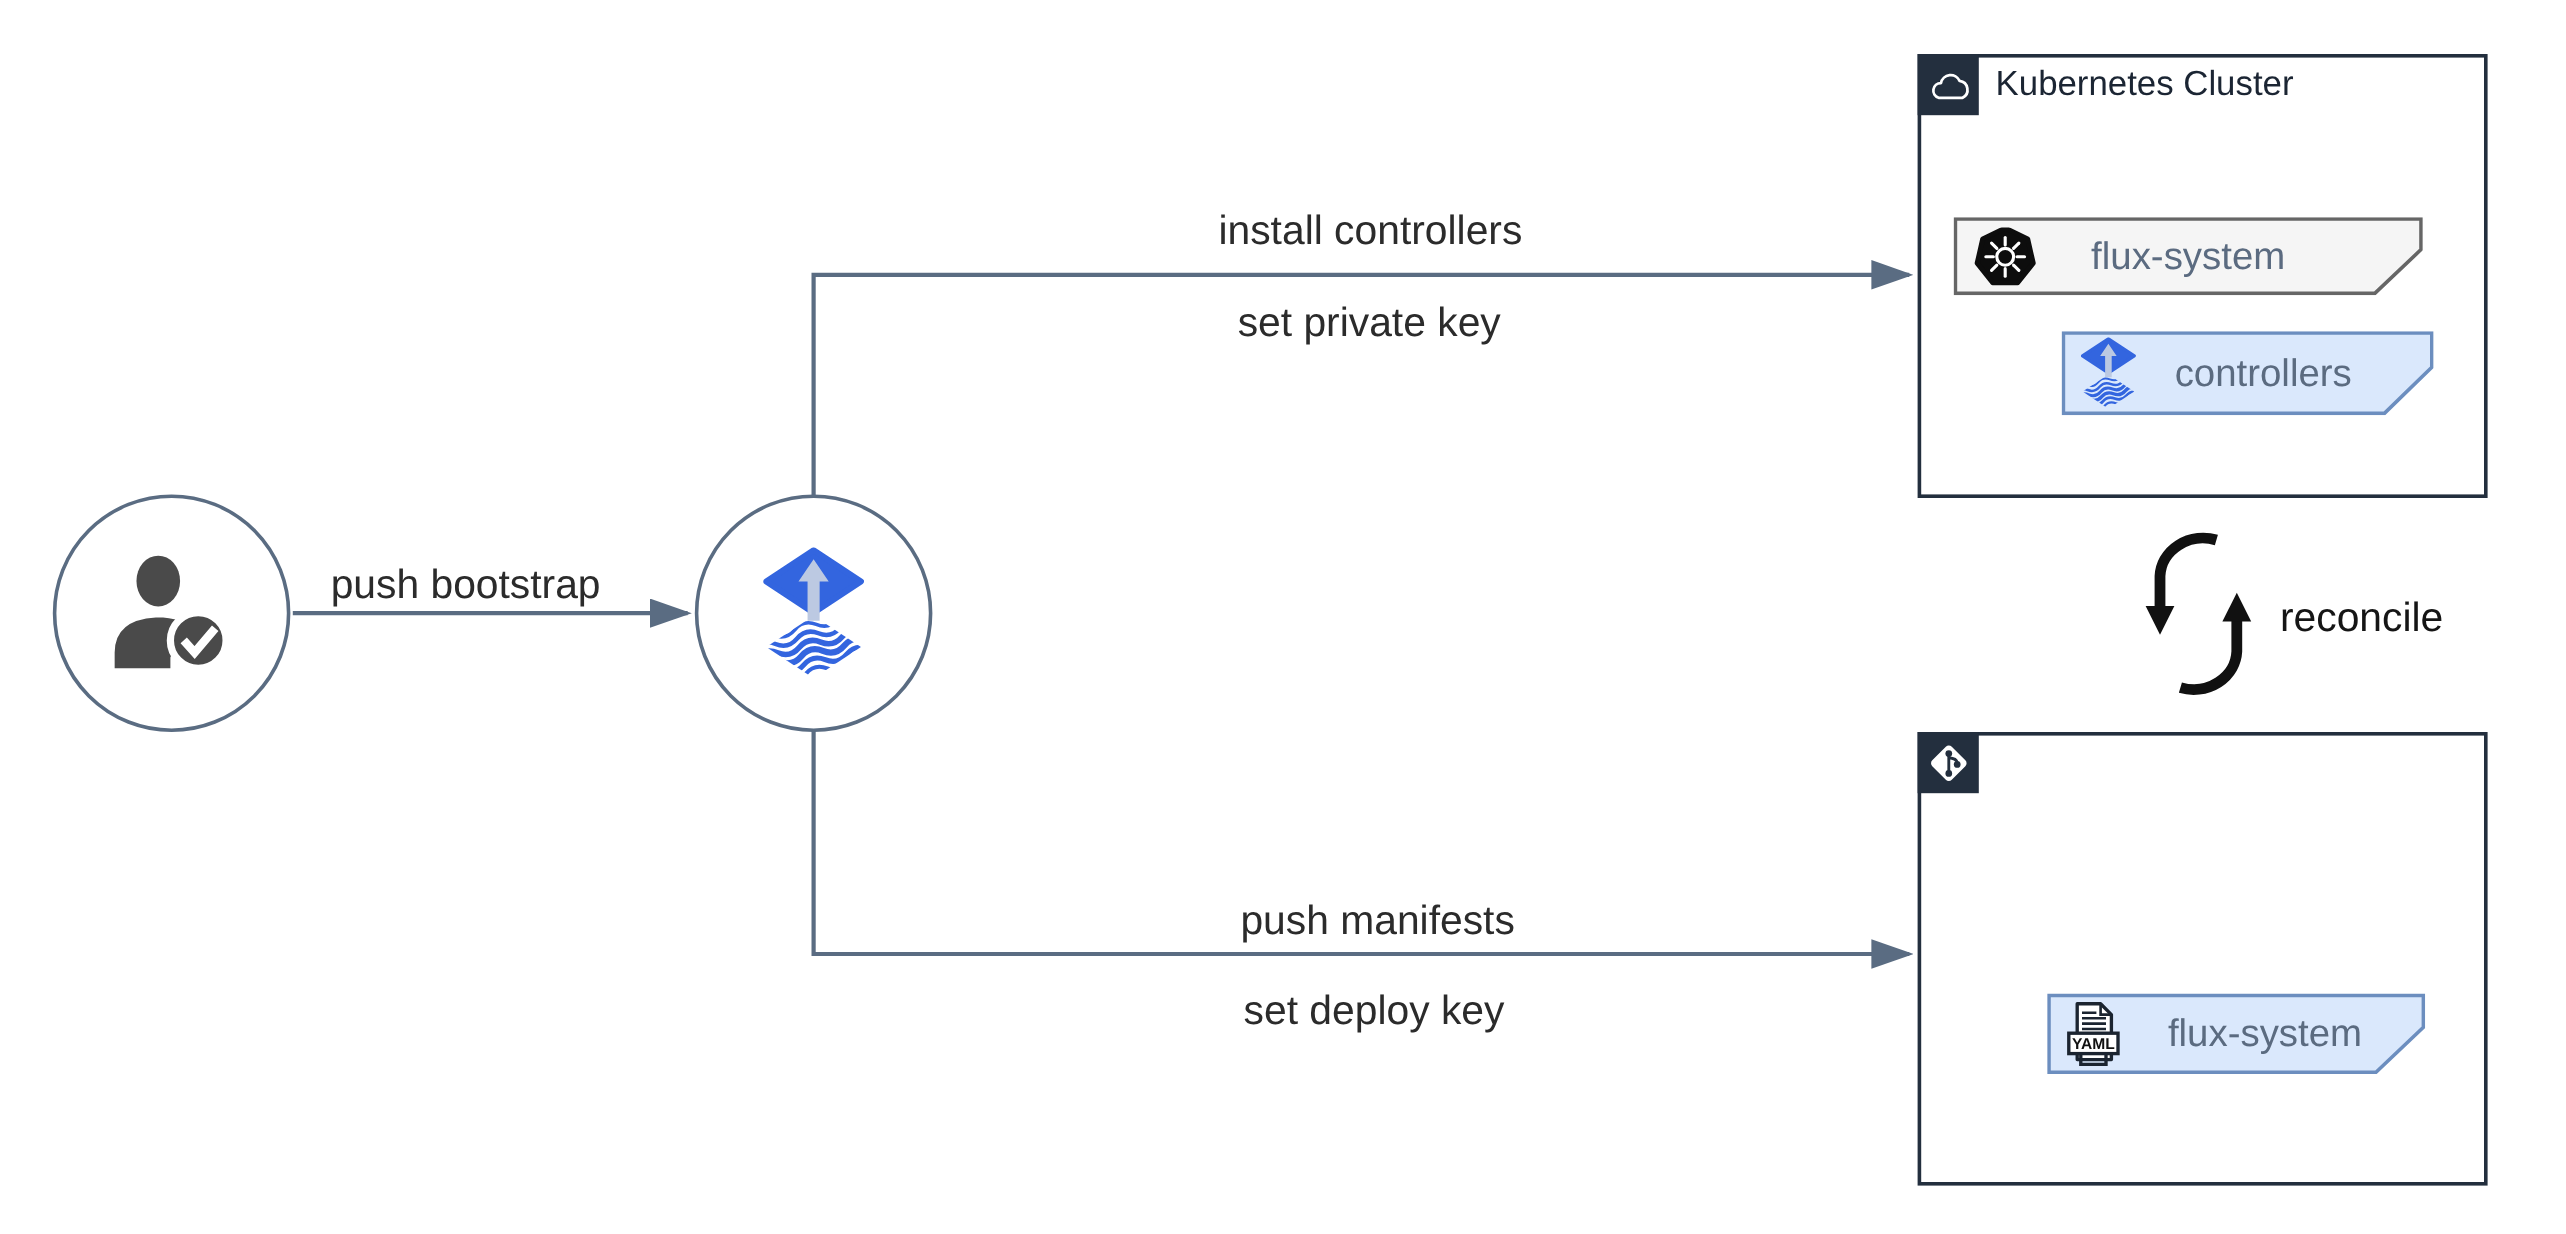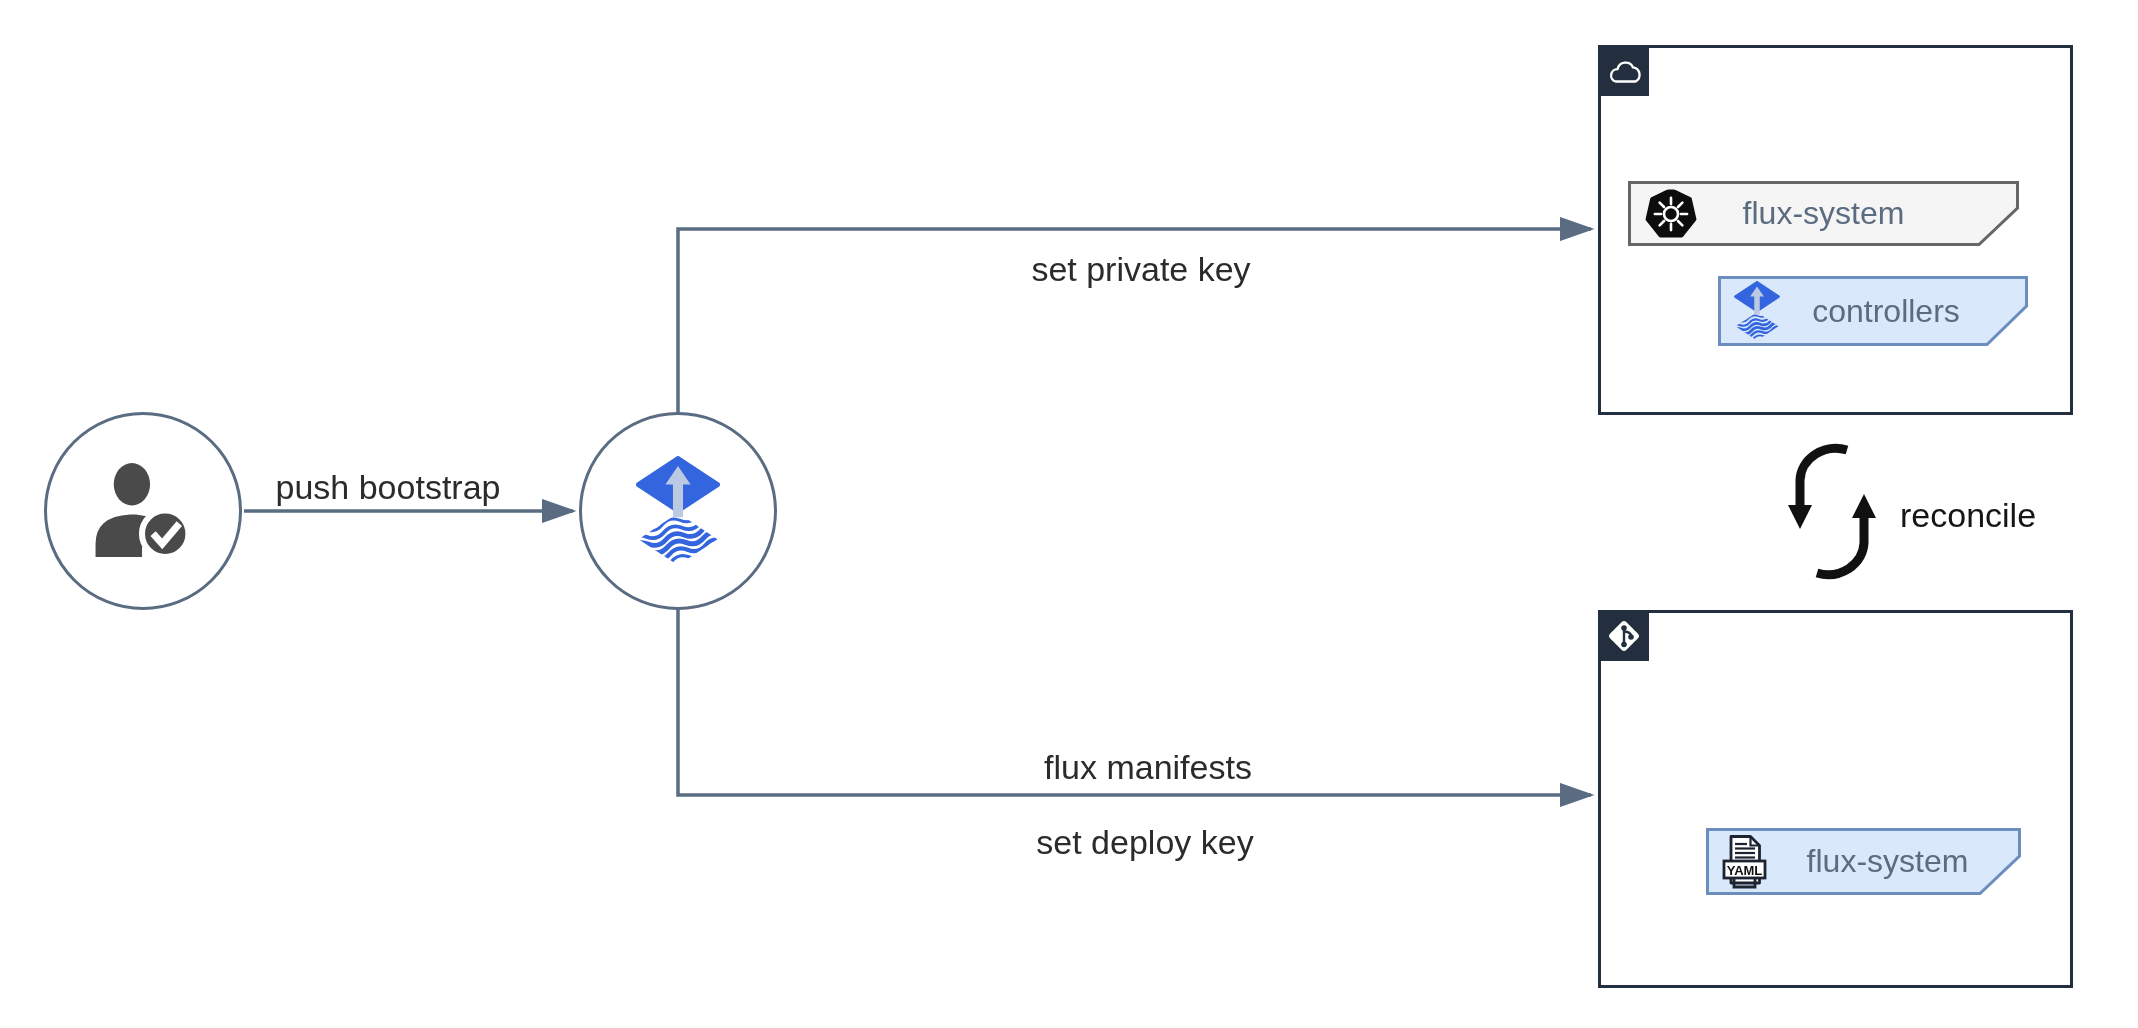--- a/index.html
+++ b/index.html
@@ -117,30 +117,32 @@
     </svg>
   </div>
 
   <div class="circle-node flux-node">
     <svg width="84" height="110" viewBox="0 0 100 131">
       <use href="#fluxlogo"></use>
     </svg>
   </div>
 
   <div class="edge-label" style="left:388px; top:488px;">push bootstrap</div>
+  <div class="edge-label" style="left:1142px; top:193px;">install controllers</div>
   <div class="edge-label" style="left:1141px; top:270px;">set private key</div>
-  <div class="edge-label" style="left:1148px; top:768px;">flux manifests</div>
+  <div class="edge-label" style="left:1148px; top:768px;">push manifests</div>
   <div class="edge-label" style="left:1145px; top:843px;">set deploy key</div>
 
   <div class="container" id="k8s-box">
     <div class="badge">
       <svg width="38" height="28" viewBox="0 0 38 28">
         <path d="M10.5,24.5 a6.3,6.3 0 0 1 2,-12.3 a8.2,8.2 0 0 1 15.5,-1.8 a7.5,7.5 0 0 1 2.5,14.1 z" fill="none" stroke="#ffffff" stroke-width="2.3" stroke-linejoin="round"></path>
       </svg>
     </div>
+    <div class="container-title">Kubernetes Cluster</div>
 
     <div class="item" id="k8s-item-1">
       <svg class="item-bg" width="391" height="65" viewBox="0 0 391 65">
         <polygon points="1.5,1.5 389.5,1.5 389.5,27 351,63.5 1.5,63.5" fill="#f5f5f5" stroke="#666666" stroke-width="3"></polygon>
       </svg>
       <span class="item-icon">
         <svg width="52" height="49" viewBox="0 0 100 94">
           <polygon points="50,1 86,18.3 94.9,57.2 70,88.4 30,88.4 5.1,57.2 14,18.3" fill="#0d0d0d" stroke="#0d0d0d" stroke-width="8" stroke-linejoin="round"></polygon>
           <g stroke="#ffffff" stroke-width="5" fill="none" stroke-linecap="round">
             <circle cx="50" cy="47" r="13.5"></circle>

